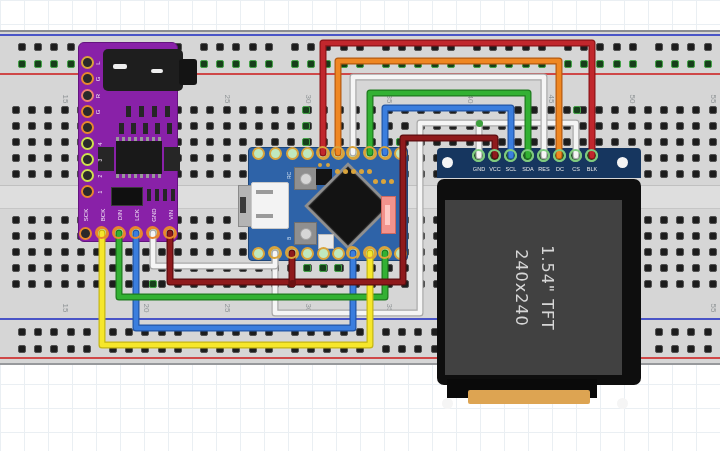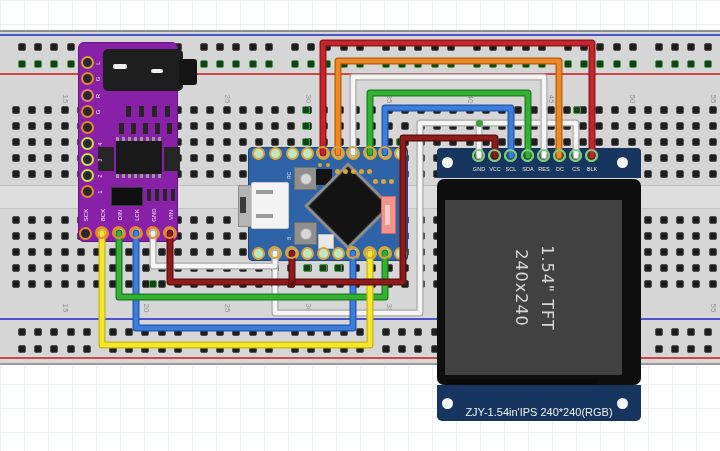--- a/index.html
+++ b/index.html
@@ -811,23 +811,20 @@
     <div class="abs mount-hole" style="left:180px;top:9px"></div>
     <div id="tft-bezel" class="abs"></div>
     <div id="tft-screen" class="abs">
       <div class="screen-text">
         <div>1.54" TFT</div>
         <div>240x240</div>
       </div>
     </div>
     <div id="tft-tab" class="abs"></div>
     <div id="tft-flex" class="abs"></div>
-    <div id="tft-footer" class="abs">
-      <div id="tft-footer-label">ZJY-1.54in'IPS 240*240(RGB)</div>
-    </div>
     <div class="abs mount-hole" style="left:5px;top:250px"></div>
     <div class="abs mount-hole" style="left:180px;top:250px"></div>
     <div id="tft-pins">
         <div class="pin" style="position: absolute; left: 35px; top: 1px; border: 2.5px solid rgb(127, 203, 127); background: rgb(29, 77, 34);"></div>
         <div class="tft-pin-label" style="left: 33px;">GND</div>
         <div class="pin" style="position: absolute; left: 51px; top: 1px; border: 2.5px solid rgb(127, 203, 127); background: rgb(29, 77, 34);"></div>
         <div class="tft-pin-label" style="left: 49px;">VCC</div>
         <div class="pin" style="position: absolute; left: 67px; top: 1px; border: 2.5px solid rgb(127, 203, 127); background: rgb(29, 77, 34);"></div>
         <div class="tft-pin-label" style="left: 65px;">SCL</div>
         <div class="pin" style="position: absolute; left: 84px; top: 1px; border: 2.5px solid rgb(127, 203, 127); background: rgb(29, 77, 34);"></div>

